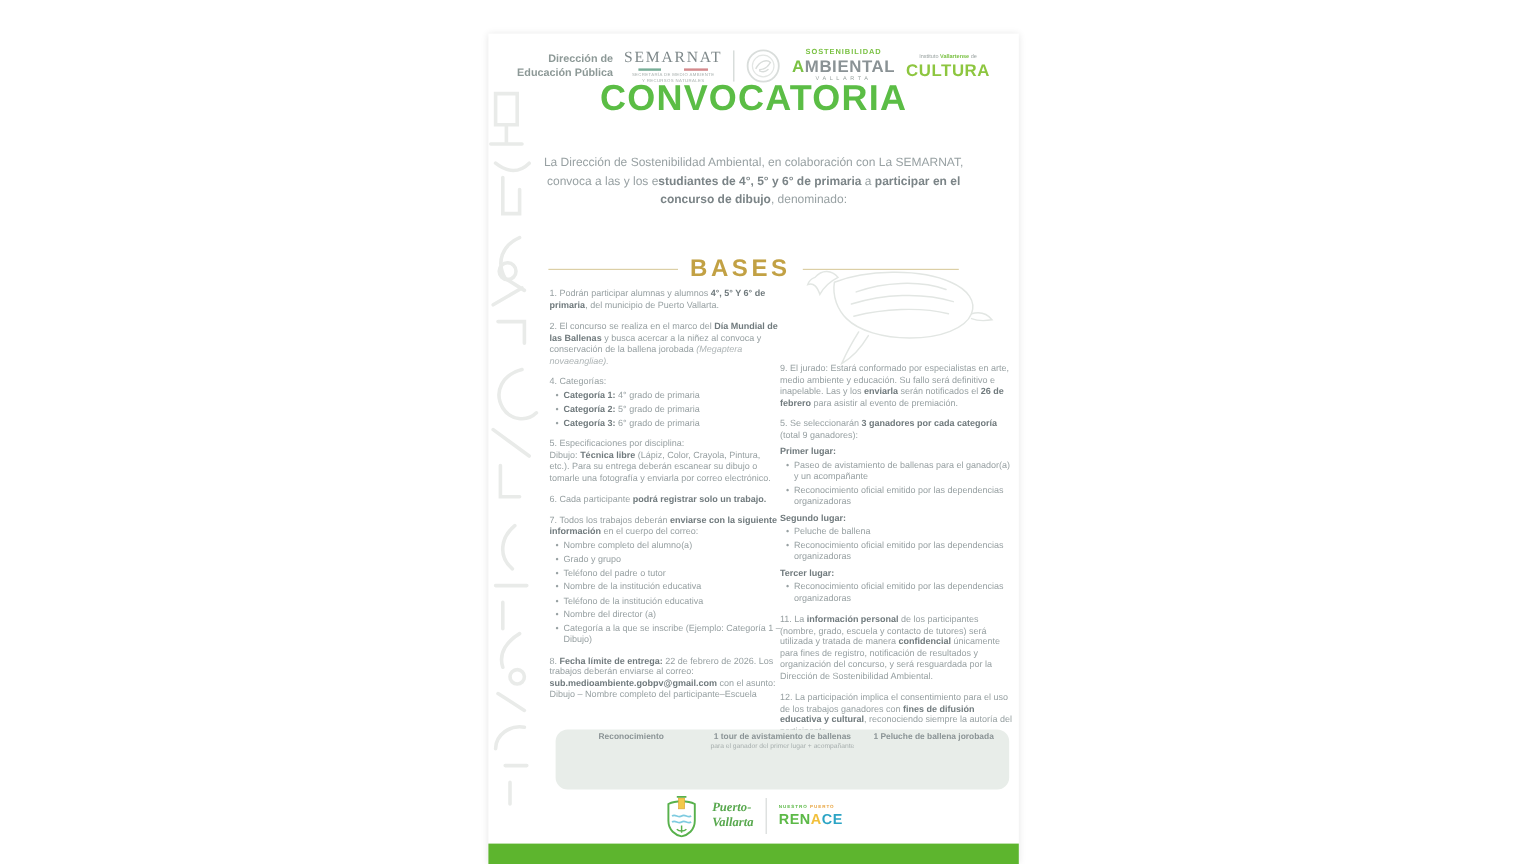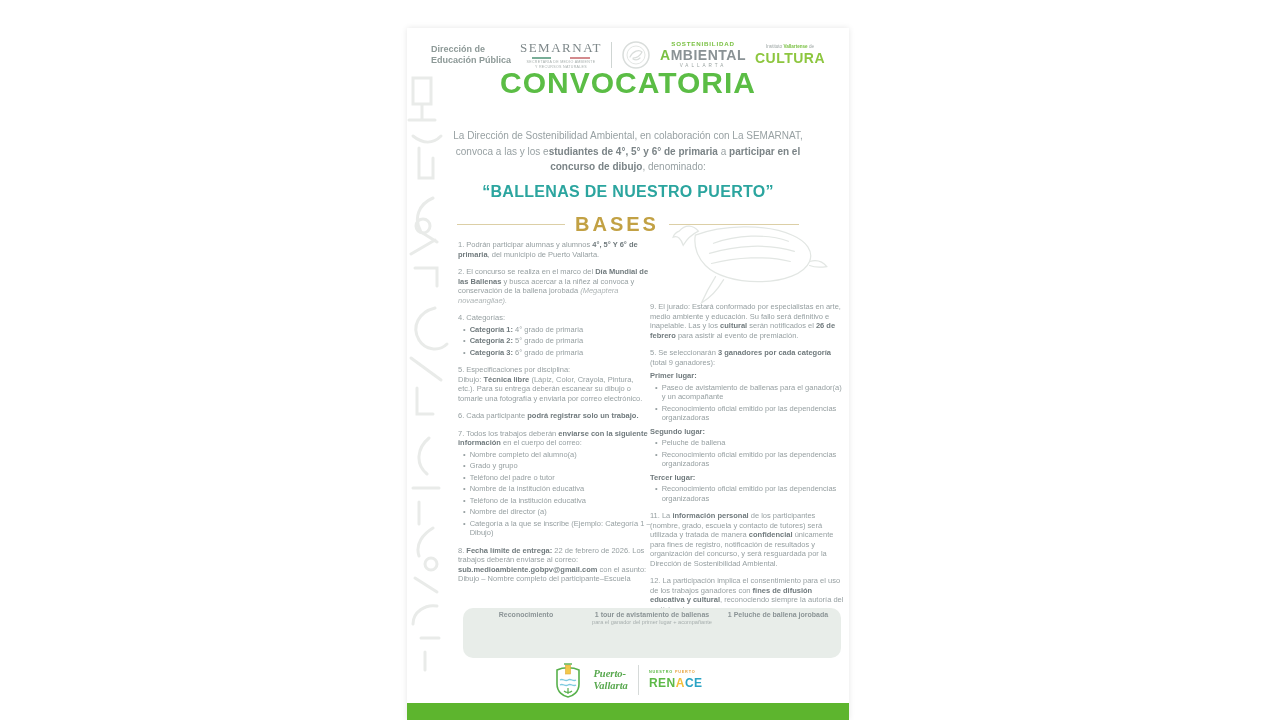--- a/index.html
+++ b/index.html
@@ -11,21 +11,21 @@
   .poster{
     position:absolute;left:407px;top:28px;width:442px;height:692px;
     background:#ffffff;
     box-shadow:0 0 6px rgba(0,0,0,.10);
   }
   
   .deco-left{position:absolute;left:-8px;top:30px;pointer-events:none;}
   .whale{position:absolute;left:258px;top:192px;width:182px;height:88px;}
   
   .logos{position:absolute;left:0;top:12px;width:100%;display:flex;justify-content:center;align-items:center;gap:9px;}
-  .logo-dir{font-size:9px;font-weight:bold;color:#8d9997;text-align:left;line-height:1.25;}
+  .logo-dir{font-size:9px;font-weight:bold;color:#8d9997;text-align:right;line-height:1.25;}
   .logo-sem{text-align:center;color:#7e888a;}
   .sem-name{font-family:"Liberation Serif",serif;font-size:13px;letter-spacing:1.5px;color:#7e888a;}
   .sem-tag{font-size:3.6px;color:#a6aeac;letter-spacing:.3px;line-height:1.3;}
   .sem-bar{height:2px;width:70%;margin:1px auto 1px auto;background:linear-gradient(90deg,#0a6b43 0 33%,#ffffff 33% 66%,#b02a30 66%);opacity:.55;}
   .vdiv{width:1px;height:26px;background:#cfd5d3;}
   .logo-sost{text-align:center;line-height:1;}
   .sost-top{font-size:6.2px;font-weight:bold;color:#7ac143;letter-spacing:.8px;}
   .sost-main{font-size:14px;font-weight:800;color:#8a9295;letter-spacing:.5px;margin-top:1px;}
   .sost-a{color:#7ac143;}
   .sost-bot{font-size:4.6px;color:#9aa3a1;letter-spacing:3px;margin-top:2px;}
@@ -119,21 +119,20 @@
       <div class="sost-bot">VALLARTA</div>
     </div>
     <div class="logo-cult">
       <div class="cult-top"><span>Instituto </span><span class="hl">Vallartense</span><span> de</span></div>
       <div class="cult-main">CULTURA</div>
     </div>
   </div>
 
   <h1 class="h-conv">CONVOCATORIA</h1>
   <p class="intro"><span>La Dirección de Sostenibilidad Ambiental, en colaboración con La SEMARNAT, convoca a las y los e</span><span class="b">studiantes de 4°, 5° y 6° de primaria</span><span> a </span><span class="b">participar en el concurso de dibujo</span><span>, denominado:</span></p>
-  <h2 class="h-contest">“BALLENAS DE NUESTRO PUERTO”</h2>
 
   <div class="bases-row">
     <span class="bases-line bl-left"></span>
     <span class="bases-word">BASES</span>
     <span class="bases-line bl-right"></span>
   </div>
 
   <svg class="whale" viewBox="0 0 180 85">
     <g fill="none" stroke="#e2e6e3" stroke-width="1.2" stroke-linecap="round">
       <path d="M14,10 C20,3 28,4 33,10 C27,13 22,17 18,24 C16,18 13,14 8,16 C9,13 11,11 14,10 Z"></path>
@@ -190,21 +189,21 @@
         <span class="bu">•</span>
         <span class="segs"><span>Nombre del director (a)</span></span>
       </div>
       <div class="blk li">
         <span class="bu">•</span>
         <span class="segs"><span>Categoría a la que se inscribe (Ejemplo: Categoría 1 – Dibujo)</span></span>
       </div>
       <div class="blk p"><span class="segs"><span>8. </span><span class="b">Fecha límite de entrega:</span><span> 22 de febrero de 2026. Los trabajos deberán enviarse al correo: </span><span class="b">sub.medioambiente.gobpv@gmail.com</span><span> con el asunto: Dibujo – Nombre completo del participante–Escuela</span></span></div>
     </div>
   <div class="col col-right">
-      <div class="blk p first"><span class="segs"><span>9. El jurado: Estará conformado por especialistas en arte, medio ambiente y educación. Su fallo será definitivo e inapelable. Las y los </span><span class="b">cultural</span><span> serán notificados el </span><span class="b">26 de febrero</span><span> para asistir al evento de premiación.</span></span></div>
+      <div class="blk p first"><span class="segs"><span>9. El jurado: Estará conformado por especialistas en arte, medio ambiente y educación. Su fallo será definitivo e inapelable. Las y los </span><span class="b">enviarla</span><span> serán notificados el </span><span class="b">26 de febrero</span><span> para asistir al evento de premiación.</span></span></div>
       <div class="blk p"><span class="segs"><span>5. Se seleccionarán </span><span class="b">3 ganadores por cada categoría</span><span> (total 9 ganadores):</span></span></div>
       <div class="blk p sub"><span class="segs"><span class="b">Primer lugar:</span></span></div>
       <div class="blk li">
         <span class="bu">•</span>
         <span class="segs"><span>Paseo de avistamiento de ballenas para el ganador(a) y un acompañante</span></span>
       </div>
       <div class="blk li">
         <span class="bu">•</span>
         <span class="segs"><span>Reconocimiento oficial emitido por las dependencias organizadoras</span></span>
       </div>

